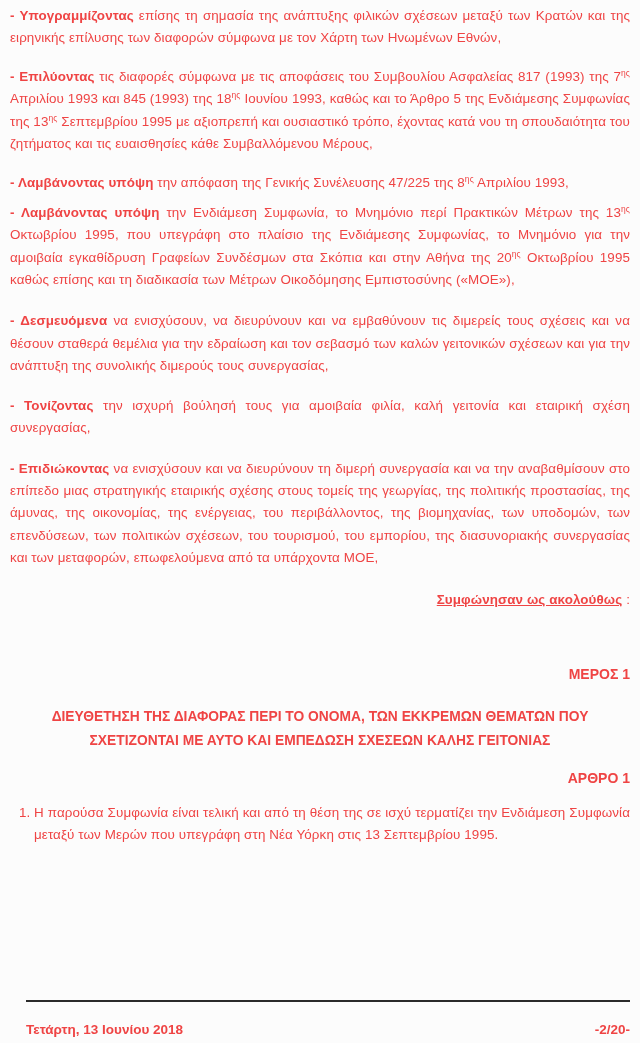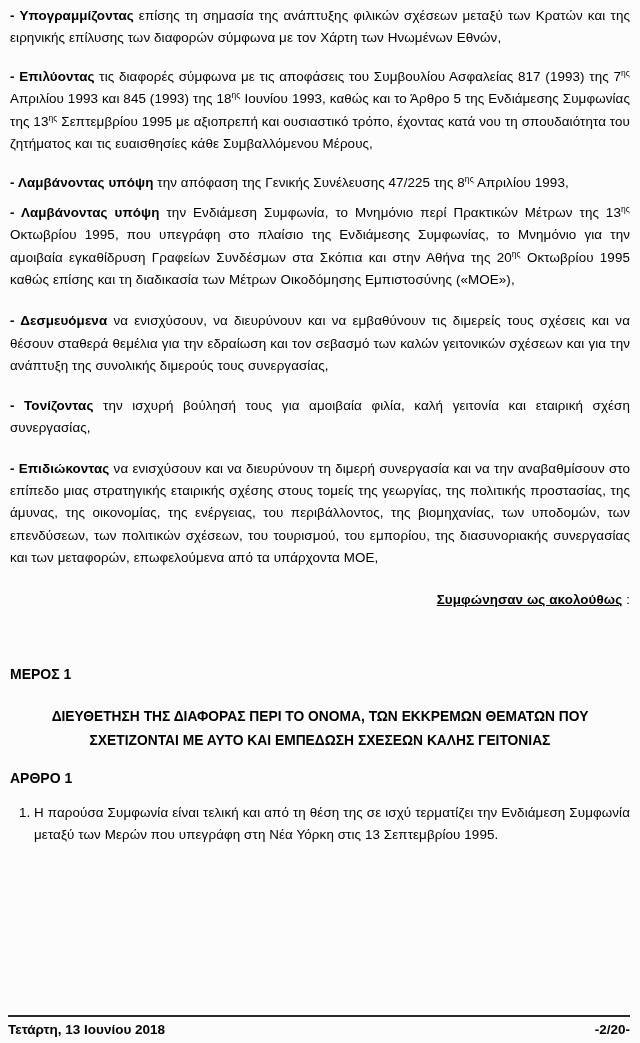--- a/index.html
+++ b/index.html
@@ -6,21 +6,21 @@
   body {
     background: #e8e8e8;
     font-family: "Liberation Sans", "DejaVu Sans", sans-serif;
   }
   .page {
     position: relative;
     width: 640px;
     height: 1043px;
     margin: 0 auto;
     background: #fcfcfc;
-    color: #000000;
+    color: #ef4444;
     box-sizing: border-box;
     padding: 5px 10px 0 10px;
     overflow: hidden;
   }
   .para {
     font-size: 13.4px;
     line-height: 22.4px;
     text-align: justify;
     margin: 0 0 16px 0;
     letter-spacing: 0.1px;
@@ -33,21 +33,21 @@
   .para.p7 { margin-bottom: 19px; }
   .para.p8 { margin-bottom: 52px; text-align: right; }
   .b { font-weight: bold; }
   .u { text-decoration: underline; }
   .sup {
     font-size: 8.5px;
     vertical-align: super;
     line-height: 0;
   }
   .center-head {
-    text-align: left;
+    text-align: right;
     font-weight: bold;
     font-size: 14px;
     line-height: 22px;
     margin: 0 0 20px 0;
   }
   .section-head {
     text-align: center;
     font-weight: bold;
     font-size: 13.8px;
     line-height: 24.5px;
@@ -65,25 +65,25 @@
     flex: 0 0 24px;
     padding-left: 9px;
     box-sizing: border-box;
   }
   .list-item .li-text {
     flex: 1;
     text-align: justify;
   }
   .footer {
     position: absolute;
-    left: 8px;
+    left: 26px;
     right: 10px;
     bottom: 3px;
     border-top: 2px solid #2b2b2b;
-    padding-top: 3px;
+    padding-top: 18px;
     display: flex;
     justify-content: space-between;
     font-size: 13.5px;
     font-weight: bold;
     line-height: 20px;
   }
 </style>
 </head>
 <body>
 

